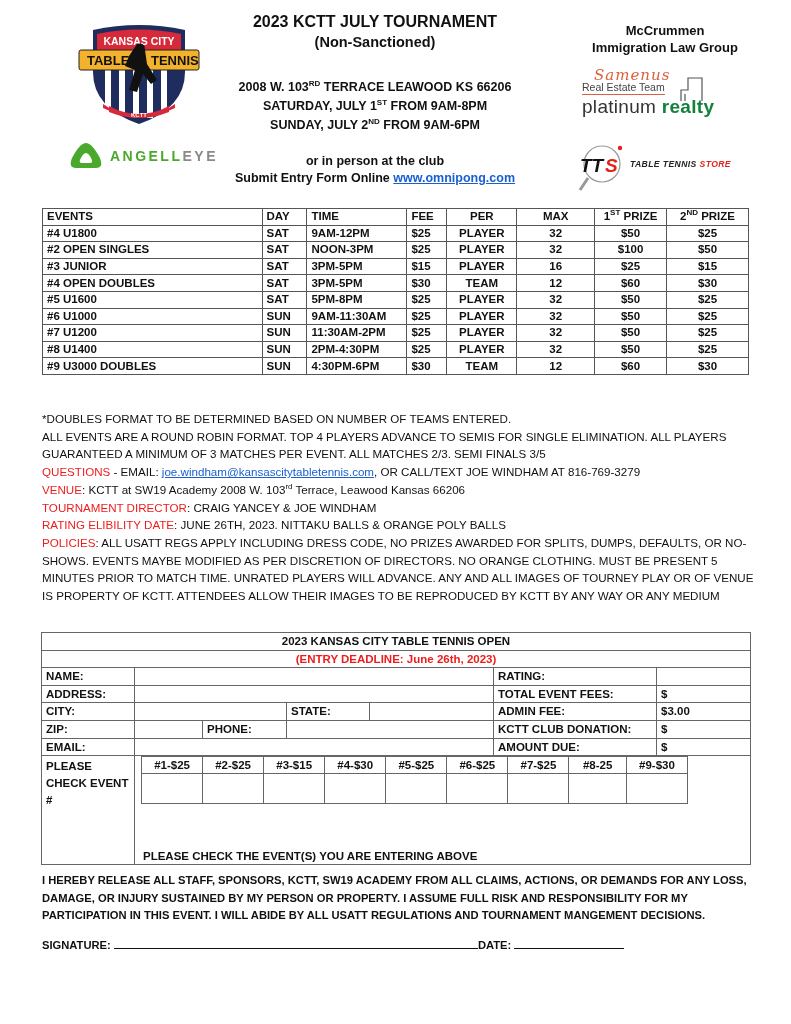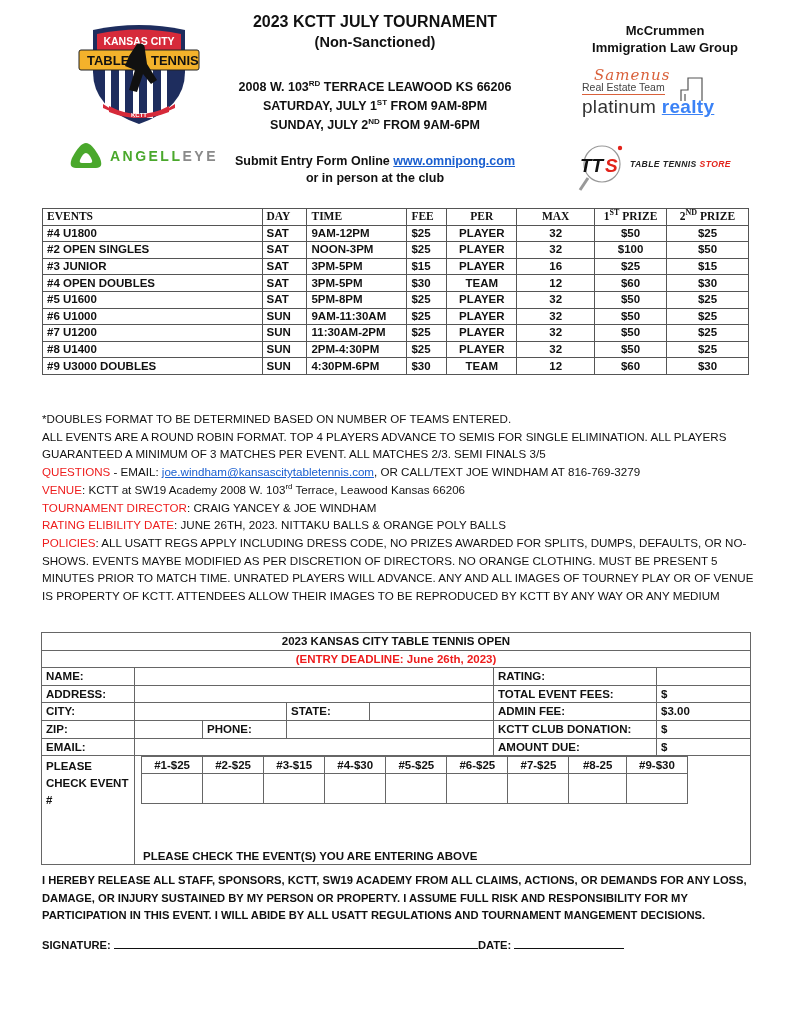--- a/index.html
+++ b/index.html
@@ -23,32 +23,32 @@
   #angel-logo { left: 68px; top: 140px; width: 150px; height: 32px; display:flex; align-items:center; gap:6px; }
   #angel-logo .tri { width: 36px; height: 28px; }
   #angel-logo .txt { font-size: 14px; letter-spacing: 2.5px; font-weight: bold; }
   #angel-logo .g { color: #4aa82c; }
   #angel-logo .gy { color: #8a8a8a; }
 
   #samenus { left: 578px; top: 66px; width: 160px; height: 58px; }
   #samenus .script { position:absolute; left: 16px; top: 0px; font-family:"DejaVu Serif", serif; font-style: italic; font-size: 15px; color:#d9603a; letter-spacing: 1px; }
   #samenus .ret { position:absolute; left: 4px; top: 15px; font-size: 10.5px; color:#444; border-bottom:1px solid #d9603a; padding-bottom:1px; }
   #samenus .plat { position:absolute; left: 4px; top: 30px; font-size: 19px; color:#333; letter-spacing: 0.3px; }
-  #samenus .plat .r { font-weight:bold; color:#3b82f6;text-decoration:underline; }
+  #samenus .plat .r { font-weight:bold; color:#15803d; }
   #samenus svg { position:absolute; left: 102px; top: 10px; }
 
   #tts { left: 574px; top: 142px; width: 170px; height: 52px; }
   #tts .mark { position:absolute; left:0; top:0; }
   #tts .store { position:absolute; left: 56px; top: 17px; font-size: 8.6px; font-style: italic; font-weight: bold; letter-spacing: 0.4px; color:#222; }
   #tts .store .rs { color:#e2231a; font-weight: bold; }
 
   
   #events { left: 42px; top: 208px; width: 707px; border-collapse: collapse; font-size: 11.5px; font-weight: bold; }
   #events td, #events th { border: 1px solid #555; height: 16.6px; padding: 0 4px; line-height: 15px; white-space: nowrap; }
-  #events th { text-align: left; font-weight: bold; font-family: Liberation Serif, serif; }
+  #events th { text-align: left; font-weight: bold; }
   #events .c { text-align: center; }
 
   
   #notes { left: 42px; top: 410px; width: 720px; font-size: 11.6px; font-weight: normal; line-height: 17.7px; }
   #notes .lbl { color: #ee1c1c; }
 
   
   #form { left: 41px; top: 632px; width: 710px; border: 1px solid #666; }
   .frow { display: flex; border-bottom: 1px solid #666; height: 17.6px; font-size: 11.5px; font-weight: bold; line-height: 16.6px; }
   .frow > div { border-right: 1px solid #666; padding: 0 4px; white-space: nowrap; }
@@ -102,22 +102,22 @@
 <div id="title" class="abs">2023 KCTT JULY TOURNAMENT</div>
 <div id="subtitle" class="abs">(Non-Sanctioned)</div>
 
 <div id="addr" class="abs">
   <div><span>2008 W. 103</span><sup>RD</sup><span> TERRACE LEAWOOD KS 66206</span></div>
   <div><span>SATURDAY, JULY 1</span><sup>ST</sup><span> FROM 9AM-8PM</span></div>
   <div><span>SUNDAY, JULY 2</span><sup>ND</sup><span> FROM 9AM-6PM</span></div>
 </div>
 
 <div id="submit" class="abs">
+  <div>or in person at the club</div>
   <div><span>Submit Entry Form Online </span><a class="link">www.omnipong.com</a></div>
-  <div>or in person at the club</div>
 </div>
 
 <div id="mccrummen" class="abs">
   <div>McCrummen</div>
   <div>Immigration Law Group</div>
 </div>
 
 <div id="samenus" class="abs">
   <svg width="30" height="26" viewBox="0 0 30 26">
     <path d="M1 25 L1 14 L8 14 L8 2 L22 2 L22 25" fill="none" stroke="#555" stroke-width="1.2"></path>

